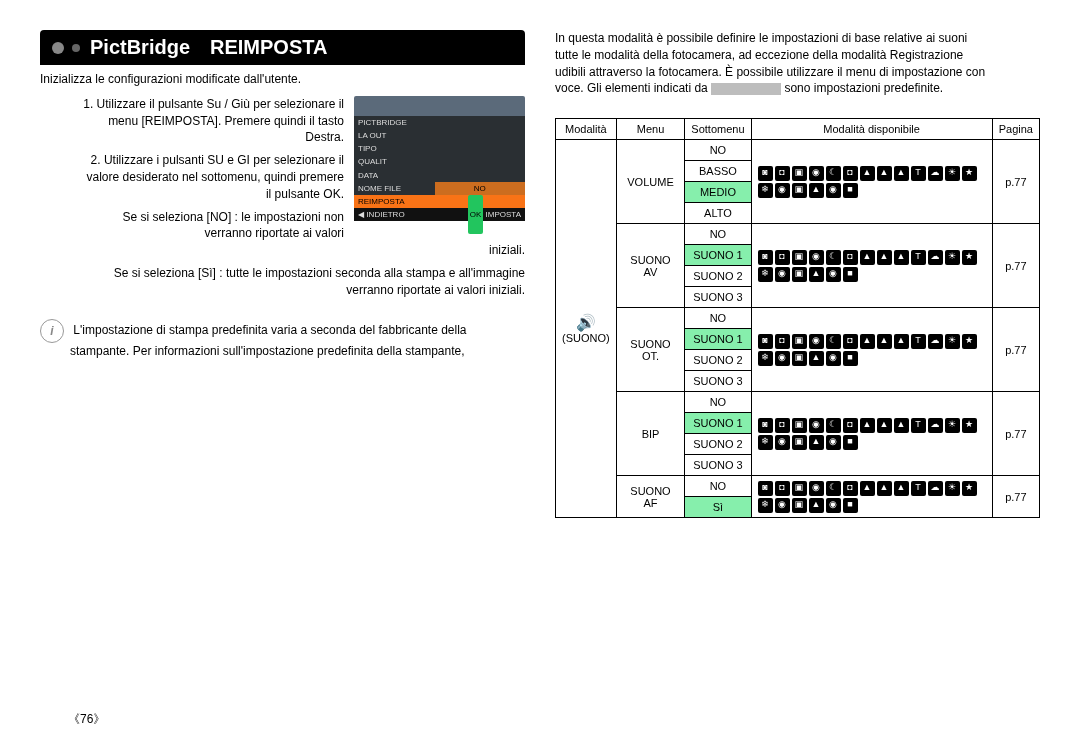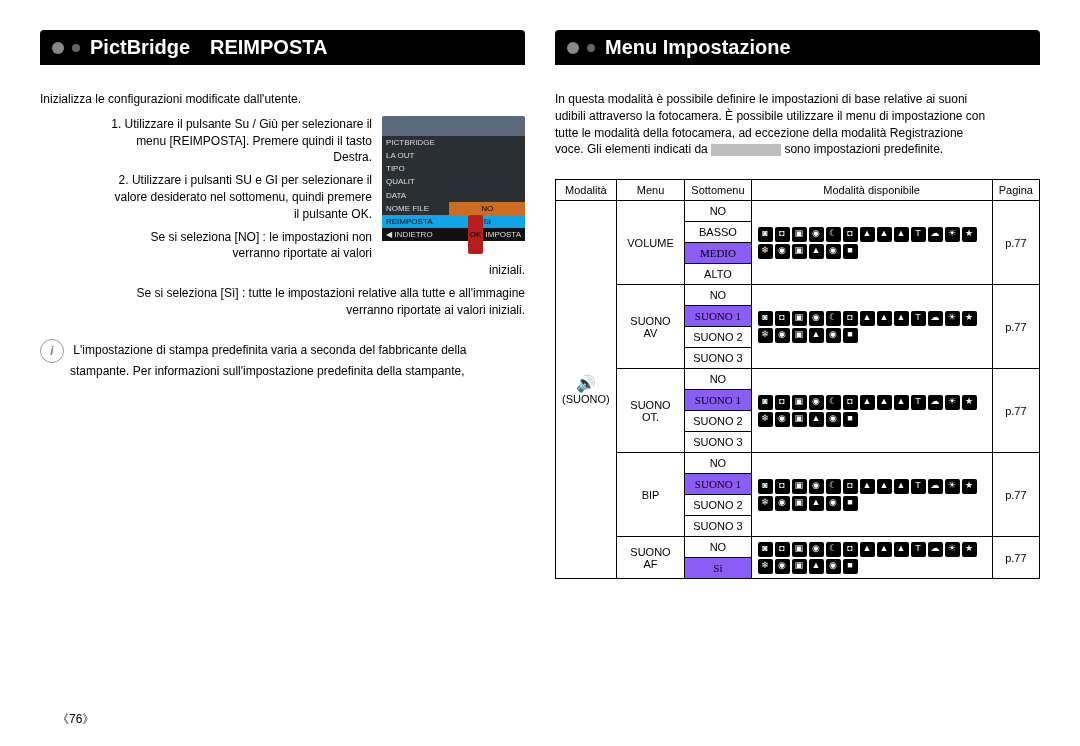--- a/index.html
+++ b/index.html
@@ -23,21 +23,21 @@
     min-width: 0;
   }
   .tab-header {
     background: #000;
     color: #fff;
     font-weight: bold;
     font-size: 20px;
     padding: 6px 20px 6px 50px;
     border-radius: 4px 4px 0 0;
     position: relative;
-    margin-bottom: 26px;
+    margin-bottom: 6px;
   }
   .tab-header::before {
     content: "";
     position: absolute;
     left: 12px;
     top: 50%;
     transform: translateY(-50%);
     width: 12px; height: 12px;
     border-radius: 50%;
     background: #888;
@@ -56,27 +56,27 @@
     text-align: center;
     line-height: 22px;
     vertical-align: middle;
     margin-right: 6px;
     font-style: italic;
     font-weight: bold;
     color: #888;
   }
   .osd {
     float: right;
-    width: 143px;
+    width: 171px;
     margin: 0 0 6px 10px;
   }
   .osd .shot { height: 20px; background: #5b6a7a; border-radius: 2px 2px 0 0; }
   .osd table { width: 100%; border-collapse: collapse; background: #2a2f33; font-size: 8px; color: #ddd; }
   .osd td { padding: 1px 4px; }
-  .osd .hl { background: #0ea5e9; color: #000; }
+  .osd .hl { background: #f97316; color: #000; }
   .osd .hlcell { background: #cc6d1f; color: #000; text-align: center; }
   .osd .footer td { background: #111; }
   .osd .footer .arrow { text-align: left; margin-top: 26px; }
   .osd .footer .ok { text-align: right; }
 
   .inline-chip {
     display: inline-block;
     width: 70px; height: 12px;
     background: #bdbdbd;
     vertical-align: middle;
@@ -88,21 +88,21 @@
     font-size: 11px;
     margin-top: 13px;
   }
   table.settings th, table.settings td {
     border: 1px solid #000;
     padding: 4px 6px;
     text-align: center;
     vertical-align: middle;
   }
   table.settings th { font-weight: normal; }
-  td.shade { background: #8b5cf6; font-family: Liberation Serif, serif; }
+  td.shade { background: #86efac; }
   td.mode-cell { font-size: 10px; line-height: 1.3; }
   .icon-grid {
     display: flex;
     flex-wrap: wrap;
     gap: 2px;
     justify-content: flex-start;
   }
   .micon {
     width: 15px; height: 15px;
     background: #000;
@@ -110,21 +110,21 @@
     font-size: 9px;
     display: flex;
     align-items: center;
     justify-content: center;
     border-radius: 2px;
   }
   .sound-icon { font-size: 16px; }
 
   .pagenum {
     position: absolute;
-    left: 57px;
+    left: 68px;
     bottom: 18px;
     font-size: 12px;
   }
   .page-wrap { position: relative; width:1080px; height:746px; }
 </style>
 </head>
 <body>
 <div class="page-wrap">
 
 <div class="page">
@@ -158,21 +158,21 @@
           <tr>
                   <td>NOME FILE</td>
               <td class="hlcell">NO</td>
                 </tr>
           <tr class="hl">
                   <td>REIMPOSTA</td>
               <td style="text-align:center">Sì</td>
                 </tr>
           <tr class="footer">
             <td class="arrow"><span>◀</span> <span>INDIETRO</span></td>
-            <td class="ok"><span style="background:#b91c1c;color:#000;padding:15px 2px;border-radius:2px">OK</span> <span>IMPOSTA</span></td>
+            <td class="ok"><span style="background:#22c55e;color:#000;padding:15px 2px;border-radius:2px">OK</span> <span>IMPOSTA</span></td>
           </tr>
         </tbody>
             </table>
       </div>
 
       <div class="ol">
         <div class="li">
           <span>1. Utilizzare il pulsante Su / Giù per selezionare il</span><br>
           <span class="indent">menu [REIMPOSTA]. Premere quindi il tasto</span><br>
           <span class="indent">Destra.</span>
@@ -180,40 +180,39 @@
         <div class="li">
           <span>2. Utilizzare i pulsanti SU e GI per selezionare il</span><br>
           <span class="indent">valore desiderato nel sottomenu, quindi premere</span><br>
           <span class="indent">il pulsante OK.</span>
         </div>
         <div class="li">
           <span>Se si seleziona [NO]  : le impostazioni non</span><br>
           <span class="dbl-indent">verranno riportate ai valori iniziali.</span>
         </div>
         <div class="li">
-          <span>Se si seleziona [Sì]   : tutte le impostazioni relative alla tutte e all'immagine</span><br>
+          <span>Se si seleziona [Sì]   : tutte le impostazioni seconda alla stampa e all'immagine</span><br>
           <span class="dbl-indent">verranno riportate ai valori iniziali.</span>
         </div>
       </div>
 
       <div style="clear:both; height:14px"></div>
       <div>
         <span class="note-icon">i</span>
         <span>L'impostazione di stampa predefinita varia a seconda del fabbricante della</span><br>
         <span style="padding-left:30px">stampante. Per informazioni sull'impostazione predefinita della stampante,</span><br>
       </div>
     </div>
   </div>
 
   <div class="col">
-    <div class="tab-header">Menu Impostazione</div>
     <div class="body-text">
       <div>In questa modalità è possibile definire le impostazioni di base relative ai suoni</div>
+      <div>tutte le modalità della fotocamera, ad eccezione della modalità Registrazione</div>
       <div>udibili attraverso la fotocamera. È possibile utilizzare il menu di impostazione con</div>
-      <div>tutte le modalità della fotocamera, ad eccezione della modalità Registrazione</div>
       <div>
         <span>voce. Gli elementi indicati da</span>
         <span class="inline-chip"></span>
         <span>sono impostazioni predefinite.</span>
       </div>
     </div>
     <div style="height:8px"></div>
 
     <table class="settings">
       <thead>

